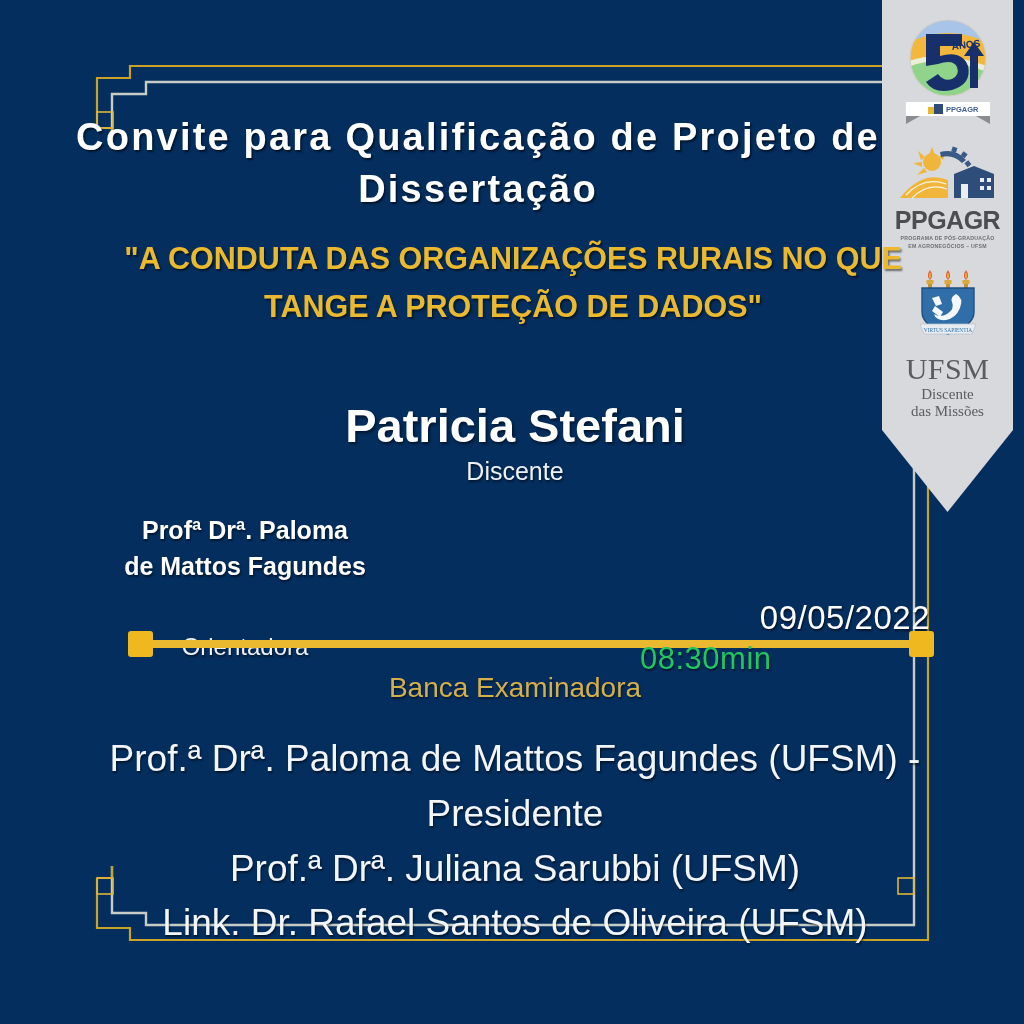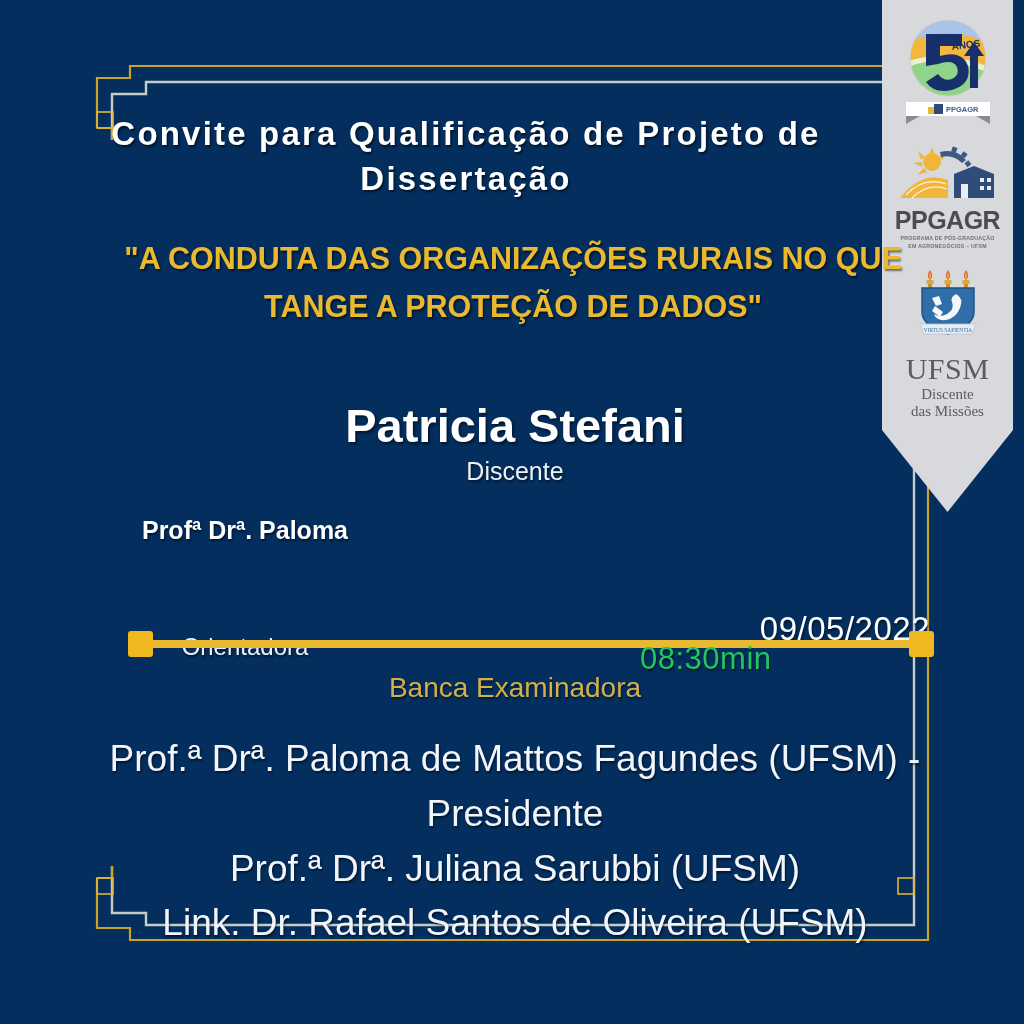--- a/index.html
+++ b/index.html
@@ -62,22 +62,22 @@
     font-family:"Liberation Serif", serif;
     font-size:15px;color:#5b5c60;line-height:1.15;margin-top:1px;
   }
 
   
   .content{position:absolute;left:0;top:0;width:1024px;height:1024px;}
 
   .txt{position:absolute;text-align:center;}
 
   .heading{
-    left:56px;width:820px;top:112px;
-    font-size:33px;font-weight:bold;color:#ffffff;
+    left:68px;width:820px;top:112px;
+    font-size:38px;font-weight:bold;color:#ffffff;
     letter-spacing:2.2px;line-height:1.36;
     text-shadow:1.5px 1.5px 2px rgba(0,0,0,.55);
   }
   .worktitle{
     left:108px;width:810px;top:235px;
     font-size:30.5px;font-weight:bold;color:#eab92f;
     line-height:1.56;
     text-shadow:1.5px 1.5px 2px rgba(0,0,0,.5);
   }
   .student{
@@ -101,21 +101,20 @@
     left:90px;width:310px;top:587px;
     font-size:24px;font-weight:normal;color:#eef1f6;
     text-shadow:1px 1.5px 2px rgba(0,0,0,.5);
     margin-top:46px;
   }
 
   .dateline{
     left:640px;width:290px;top:599px;text-align:right;
     font-size:33px;color:#ffffff;letter-spacing:.5px;
     text-shadow:1px 1.5px 2px rgba(0,0,0,.5);
-    margin-top:11px;
   }
   .timeline{
     left:640px;width:290px;top:641px;text-align:left;
     font-size:31px;color:#22c55e;letter-spacing:.5px;
     text-shadow:1px 1.5px 2px rgba(0,0,0,.5);
   }
 
   
   .rule{
     position:absolute;left:128px;top:640px;width:806px;height:8px;
@@ -296,20 +295,21 @@
 
     <div class="txt heading">Convite para Qualificação de Projeto de Dissertação</div>
 
     <div class="txt worktitle">"A CONDUTA DAS ORGANIZAÇÕES RURAIS NO QUE TANGE A PROTEÇÃO DE DADOS"</div>
 
     <div class="txt student">Patricia Stefani</div>
     <div class="txt studentrole">Discente</div>
 
     <div class="txt advisor">
       <div>Profª Drª. Paloma</div>
+      <div>de Mattos Fagundes</div>
     </div>
     <div class="txt advisorrole">Orientadora</div>
 
     <div class="txt dateline">09/05/2022</div>
 
     <div class="rule">
       <span class="cap left"></span>
       <span class="cap right"></span>
     </div>
 

